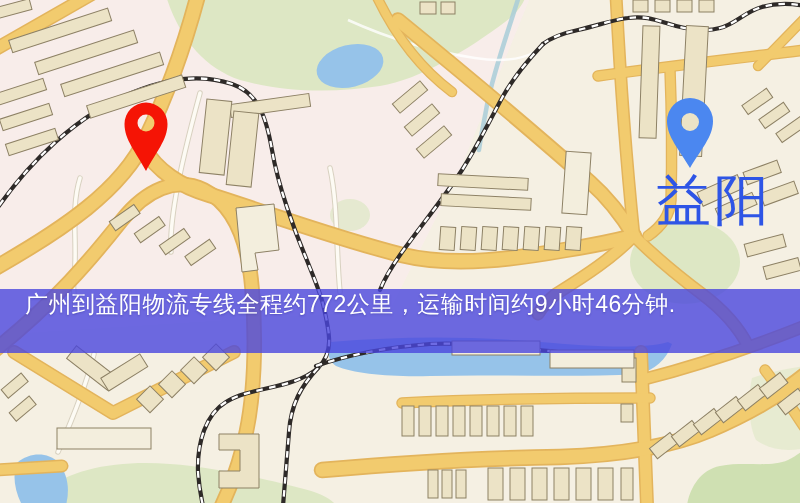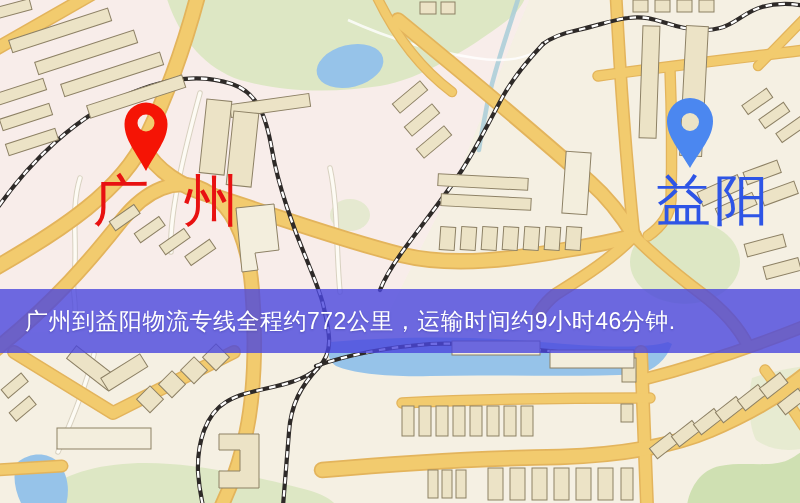--- a/index.html
+++ b/index.html
@@ -51,21 +51,21 @@
     color:var(--origin_label);font-family:"Liberation Serif",serif;font-weight:500;
   }
   .destination-label{
     left:656px;top:173px;font-size:55px;letter-spacing:3px;
     color:var(--destination_label);font-family:"Liberation Sans",sans-serif;font-weight:500;
   }
 
   
   .banner{
     position:absolute;left:0;top:289px;width:800px;height:64px;
-    display:flex;align-items:center;z-index:3;
+    display:flex;align-items:flex-start;z-index:3;
   }
   .banner::before{
     content:"";position:absolute;inset:0;
     background:var(--banner);opacity:.8;
   }
   .banner-text{
     position:relative;padding-left:25px;font-size:23px;letter-spacing:.5px;
     color:var(--banner_text);
     text-shadow:0 1px 2px rgba(40,40,130,.35);
   }
@@ -296,21 +296,20 @@
       <rect class="bld" x="761" y="379" width="26" height="13" transform="rotate(-38 774 386)"></rect>
       <rect class="bld" x="779" y="395" width="26" height="13" transform="rotate(-38 792 402)"></rect>
     </g>
 
     <path class="pin origin-pin" d="M146,171 C136,152 124.5,140 124.5,124 A21.5,21.5 0 1 1 167.5,124 C167.5,140 156,152 146,171 Z
          M146,131.5 A8.5,8.5 0 1 0 146,114.5 A8.5,8.5 0 1 0 146,131.5 Z"></path>
     <path class="pin destination-pin" d="M690,168 C679,149 667,137 667,121 A23,23 0 1 1 713,121 C713,137 701,149 690,168 Z
          M690,131 A9,9 0 1 0 690,113 A9,9 0 1 0 690,131 Z"></path>
   </svg>
 
-  <div class="place-label origin-label">广州</div>
 
   <div class="place-label destination-label">益阳</div>
 
   <div class="banner">
     <div class="banner-text">广州到益阳物流专线全程约772公里，运输时间约9小时46分钟.</div>
   </div>
 
 </div>
 
 </body></html>

